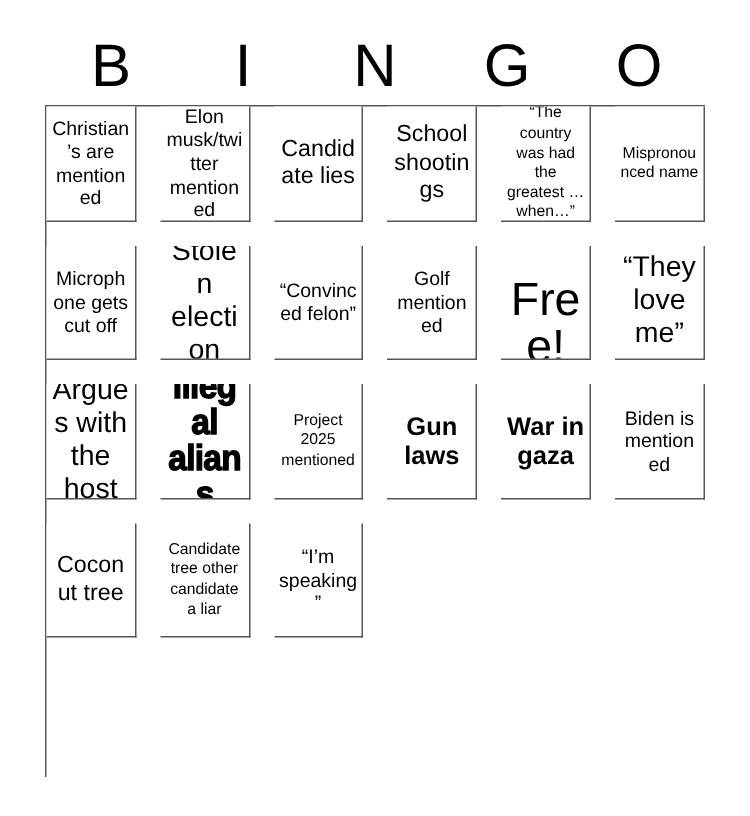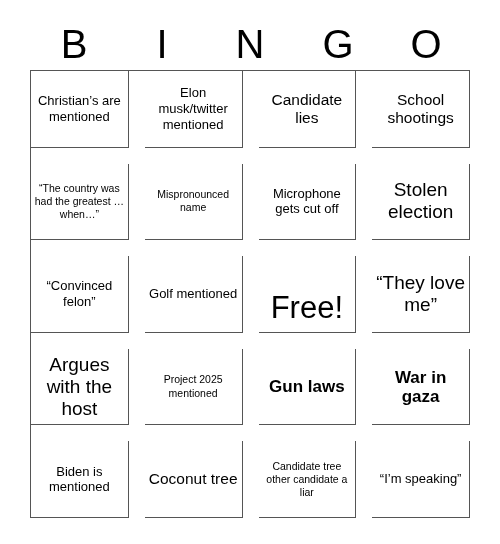--- a/index.html
+++ b/index.html
@@ -49,21 +49,21 @@
   #grid {
     position: absolute;
     left: 30px;
     top: 70px;
     width: 440px;
     height: 448px;
     border-top: 1px solid #555555;
     border-left: 1px solid #555555;
     box-sizing: border-box;
     display: grid;
-    grid-template-columns: repeat(4, 1fr);
+    grid-template-columns: repeat(6, 1fr);
     grid-template-rows: repeat(5, 1fr);
     gap: 16px;
   }
   .cell {
     border-right: 1px solid #555555;
     border-bottom: 1px solid #555555;
     box-sizing: border-box;
     display: flex;
     align-items: center;
     justify-content: center;
@@ -150,20 +150,23 @@
       </div>
       <div class="cell sz-xxl free">
         <span class="cell-text">Free!</span>
       </div>
       <div class="cell sz-l">
         <span class="cell-text">“They love me”</span>
       </div>
       <div class="cell sz-l">
         <span class="cell-text">Argues with the host</span>
       </div>
+      <div class="cell sz-l heavy">
+        <span class="cell-text">Illegal alians</span>
+      </div>
       <div class="cell sz-xs">
         <span class="cell-text">Project 2025 mentioned</span>
       </div>
       <div class="cell sz-xl">
         <span class="cell-text">Gun laws</span>
       </div>
       <div class="cell sz-xl">
         <span class="cell-text">War in gaza</span>
       </div>
       <div class="cell sz-s">

